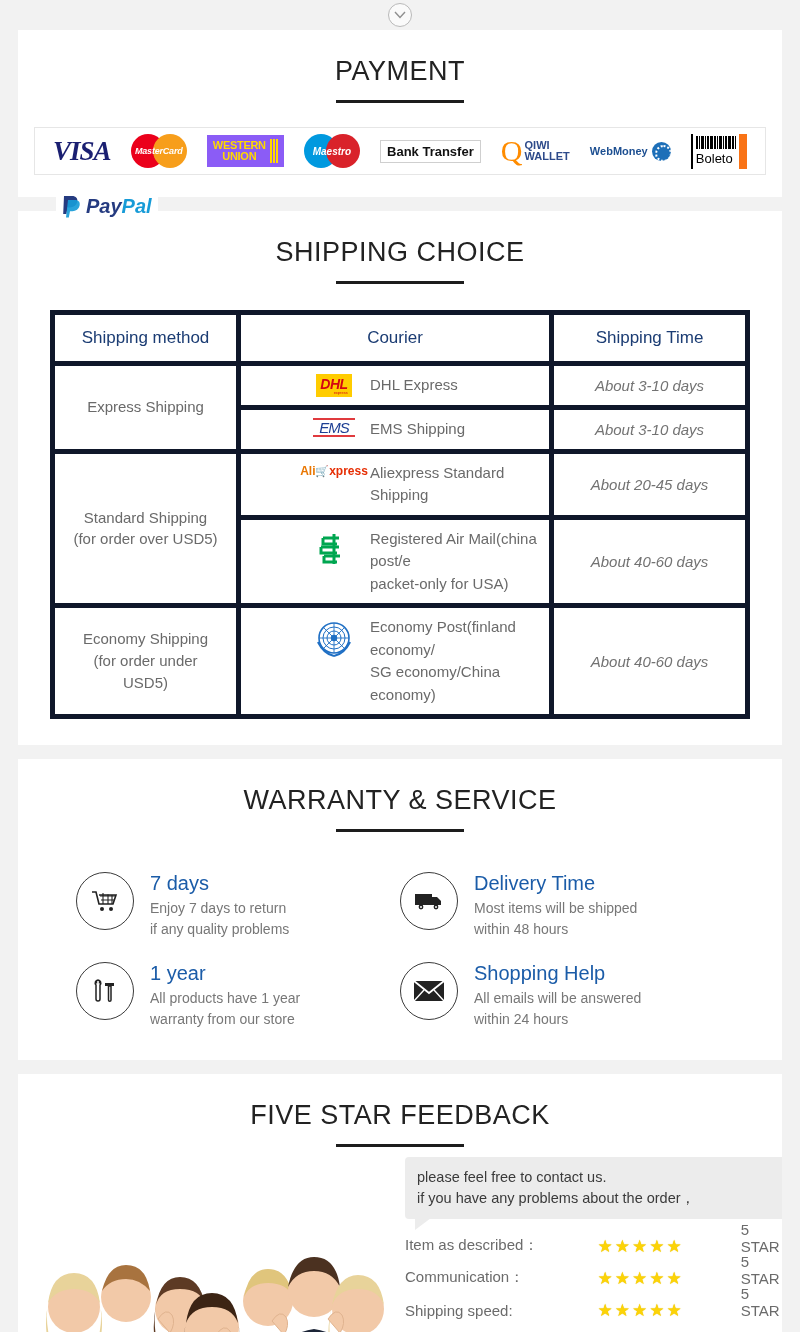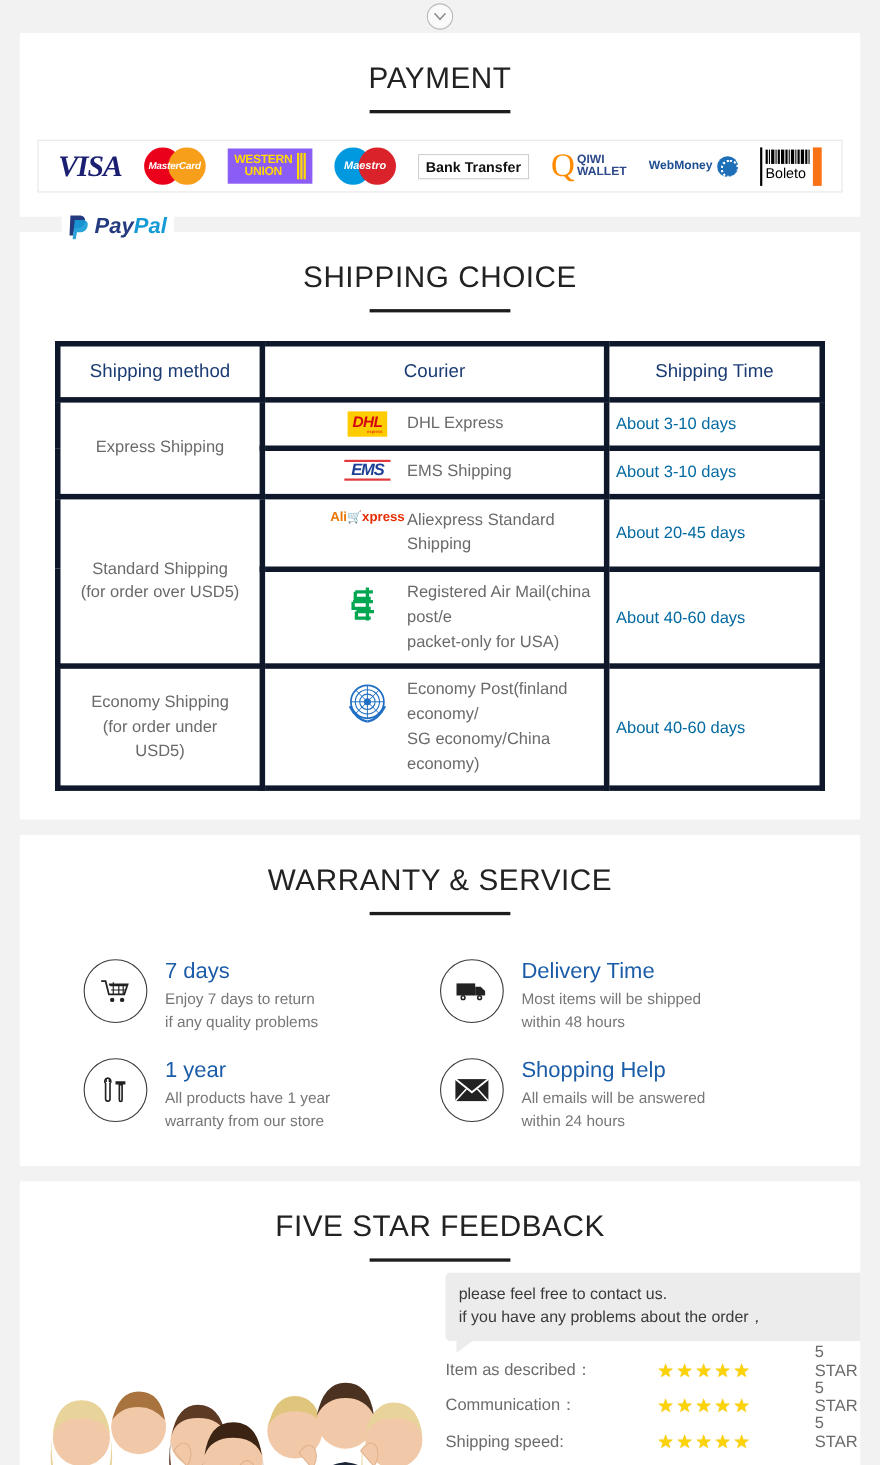--- a/index.html
+++ b/index.html
@@ -103,28 +103,28 @@
   table.ship { width: calc(100% - 64px); margin: 26px 32px 0 32px; border-collapse: collapse; }
   table.ship td, table.ship th { border: 5px solid #0f172a; }
   table.ship th {
     color:#1b3c73; font-weight:400; font-size:17px; padding: 13px 6px; text-align:center;
   }
   td.method { color:#6a6a6a; font-size:15px; text-align:center; padding: 8px 16px; line-height:1.45; width:186px;margin-left:24px; }
   td.courier { padding: 8px 10px; color:#6a6a6a; font-size:15px; }
   td.courier .cwrap { display:flex; align-items:flex-start;margin-left:47px; }
   td.courier .cl { width:72px; min-width:72px; display:flex; align-items:center; justify-content:center; }
   td.courier .ct { line-height:1.5; }
-  td.time { color:#0369a1; font-size:15px; padding: 8px 6px; width:196px; }
+  td.time { color:#737373; font-size:15px; text-align:center; padding: 8px 6px; width:196px;font-style:italic; }
 
   .dhl { background:#ffcc00; padding:2px 4px; display:inline-block; line-height:1; }
   .dhl .w { color:#d40511; font-style:italic; font-weight:bold; font-size:14px; letter-spacing:-0.5px; }
   .dhl .s { color:#d40511; font-size:4px; display:block; text-align:right; }
   .ems { display:flex; flex-direction:column; align-items:center; line-height:1; }
   .ems .bar { height:2px; background:#e03a3e; width:42px; }
-  .ems .w { color:#1d3f94; font-style:italic; font-weight:bold; font-size:15px; letter-spacing:-1px; }
+  .ems .w { color:#1d3f94; font-style:italic; font-weight:normal; font-size:15px; letter-spacing:-1px; }
   .ali { line-height:1; white-space:nowrap; }
   .ali .a { color:#e97600; font-weight:bold; font-size:12px; }
   .ali .x { color:#e62e04; font-weight:bold; font-size:12px; }
   .ali .cart { color:#e62e04; font-size:11px; }
   .chinapost svg { display:block; }
   .un svg { display:block; }
 
   
   .war-panel { padding-bottom: 30px; }
   .war-grid { display:grid; grid-template-columns:1fr 1fr; row-gap: 22px; margin: 40px 58px 0 58px; }

